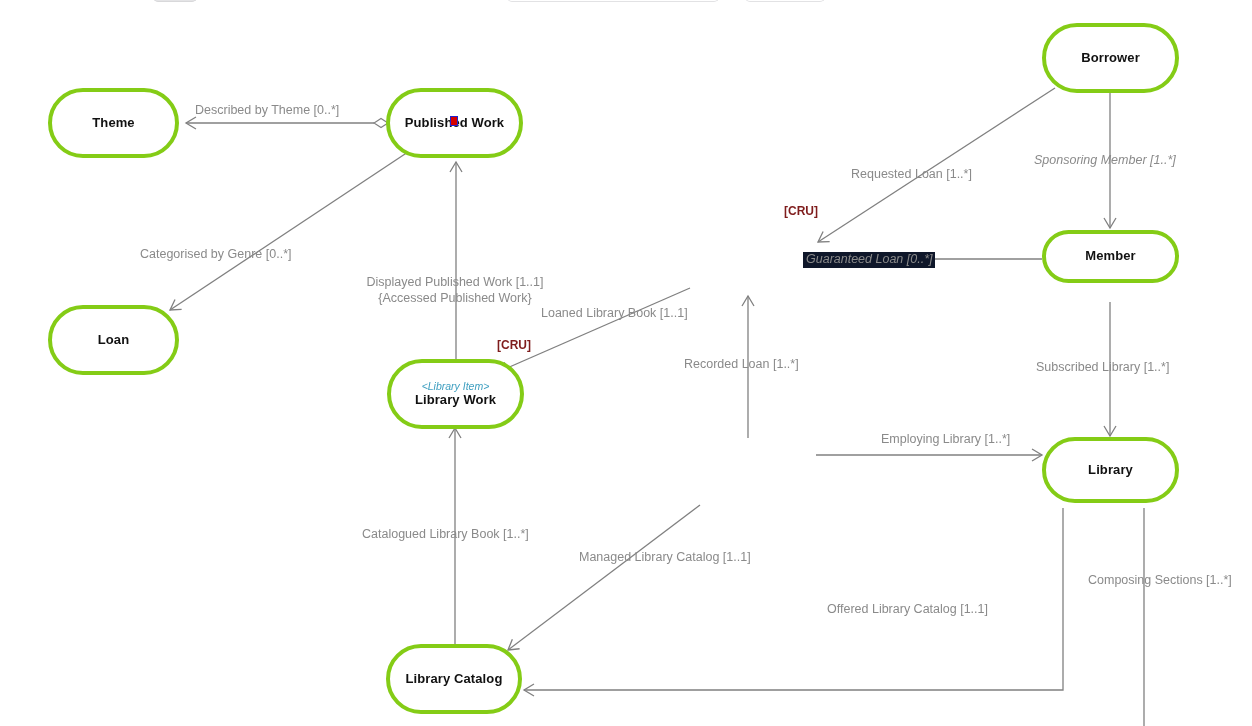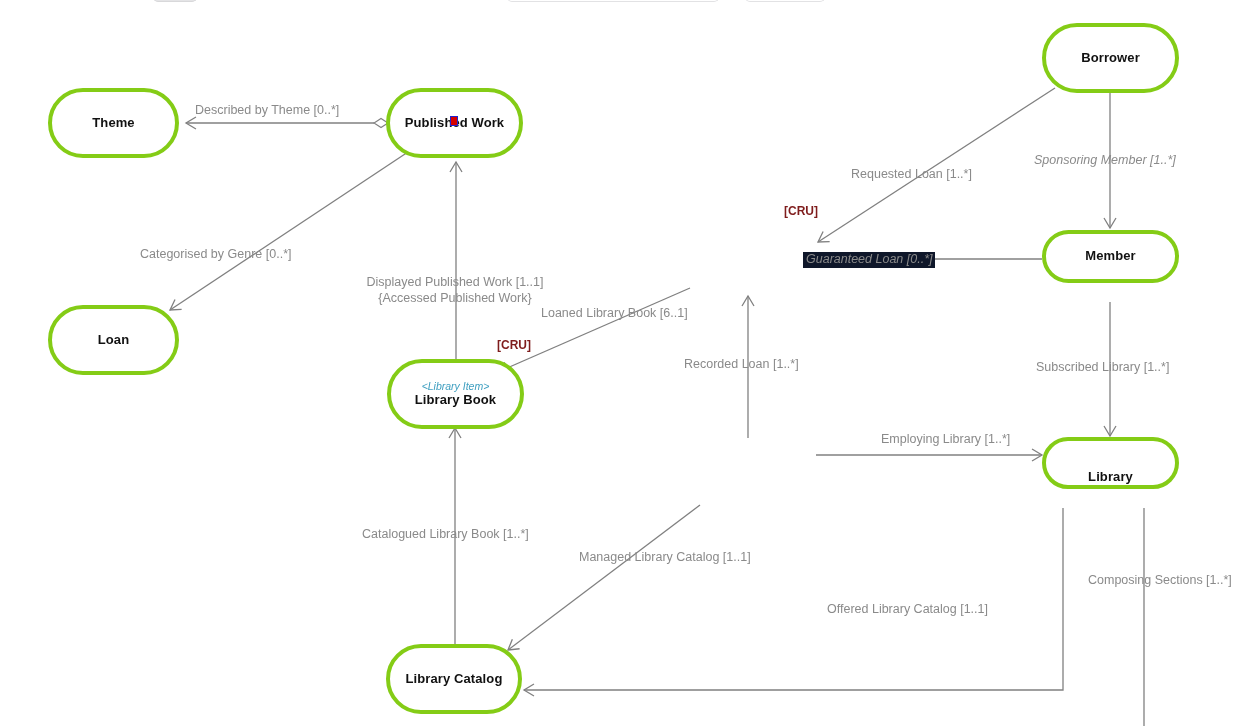--- a/index.html
+++ b/index.html
@@ -174,49 +174,49 @@
       <span class="node-name">Published Work</span>
     </div>
     <div class="caret-marker" style="left:450px; top:116px;"></div>
 
     <div class="node" style="left:48px; top:305px; width:131px; height:70px;">
       <span class="node-name">Loan</span>
     </div>
 
     <div class="node" style="left:387px; top:359px; width:137px; height:70px;">
       <span class="node-stereotype">&lt;Library Item&gt;</span>
-      <span class="node-name">Library Book</span>
+      <span class="node-name">Library Work</span>
     </div>
 
     <div class="node" style="left:386px; top:644px; width:136px; height:70px;">
       <span class="node-name">Library Catalog</span>
     </div>
 
 
 
     <div class="node" style="left:1042px; top:23px; width:137px; height:70px;">
       <span class="node-name">Borrower</span>
     </div>
 
     <div class="node" style="left:1042px; top:230px; width:137px; height:53px;">
       <span class="node-name">Member</span>
     </div>
 
-    <div class="node" style="left:1042px; top:437px; width:137px; height:52px;justify-content:flex-end;">
+    <div class="node" style="left:1042px; top:437px; width:137px; height:66px;">
       <span class="node-name">Library</span>
     </div>
 
     <div class="edge-label" style="left:195px; top:103px;">Described by Theme [0..*]</div>
 
     <div class="edge-label" style="left:140px; top:247px;">Categorised by Genre [0..*]</div>
 
     <div class="edge-label centered" style="left:355px; top:242px; width:200px;margin-top:33px;">Displayed Published Work [1..1]
 {Accessed Published Work}</div>
 
-    <div class="edge-label" style="left:541px; top:306px;">Loaned Library Book [6..1]</div>
+    <div class="edge-label" style="left:541px; top:306px;">Loaned Library Book [1..1]</div>
 
     <div class="edge-label" style="left:362px; top:527px;">Catalogued Library Book [1..*]</div>
 
     <div class="edge-label" style="left:579px; top:550px;">Managed Library Catalog [1..1]</div>
 
     <div class="edge-label" style="left:684px; top:357px;">Recorded Loan [1..*]</div>
 
     <div class="edge-label" style="left:851px; top:167px;">Requested Loan [1..*]</div>
 
     <div class="edge-label" style="left:803px; top:252px; background:#0f172a; padding:0 3px;font-style:italic;">Guaranteed Loan [0..*]</div>

